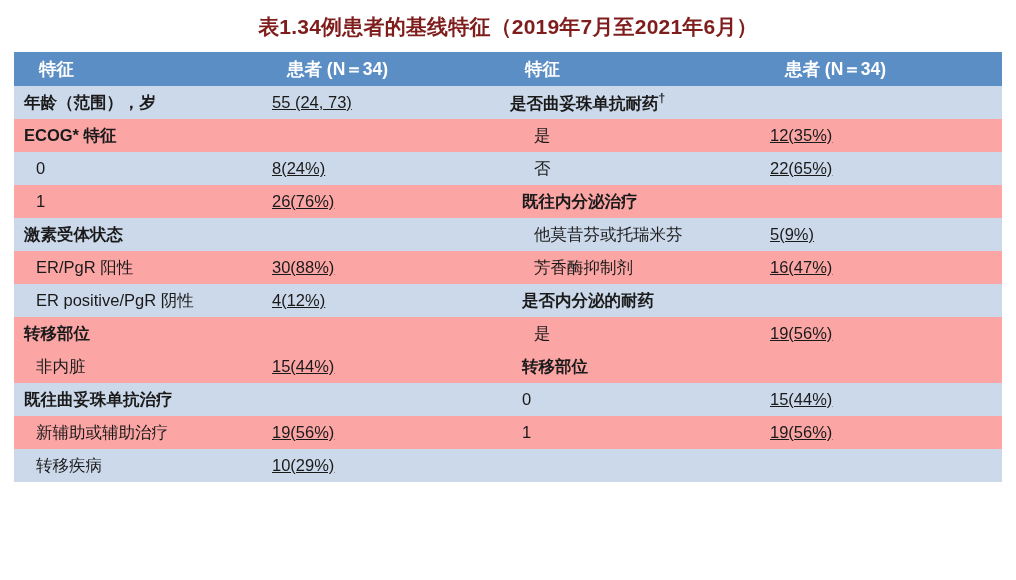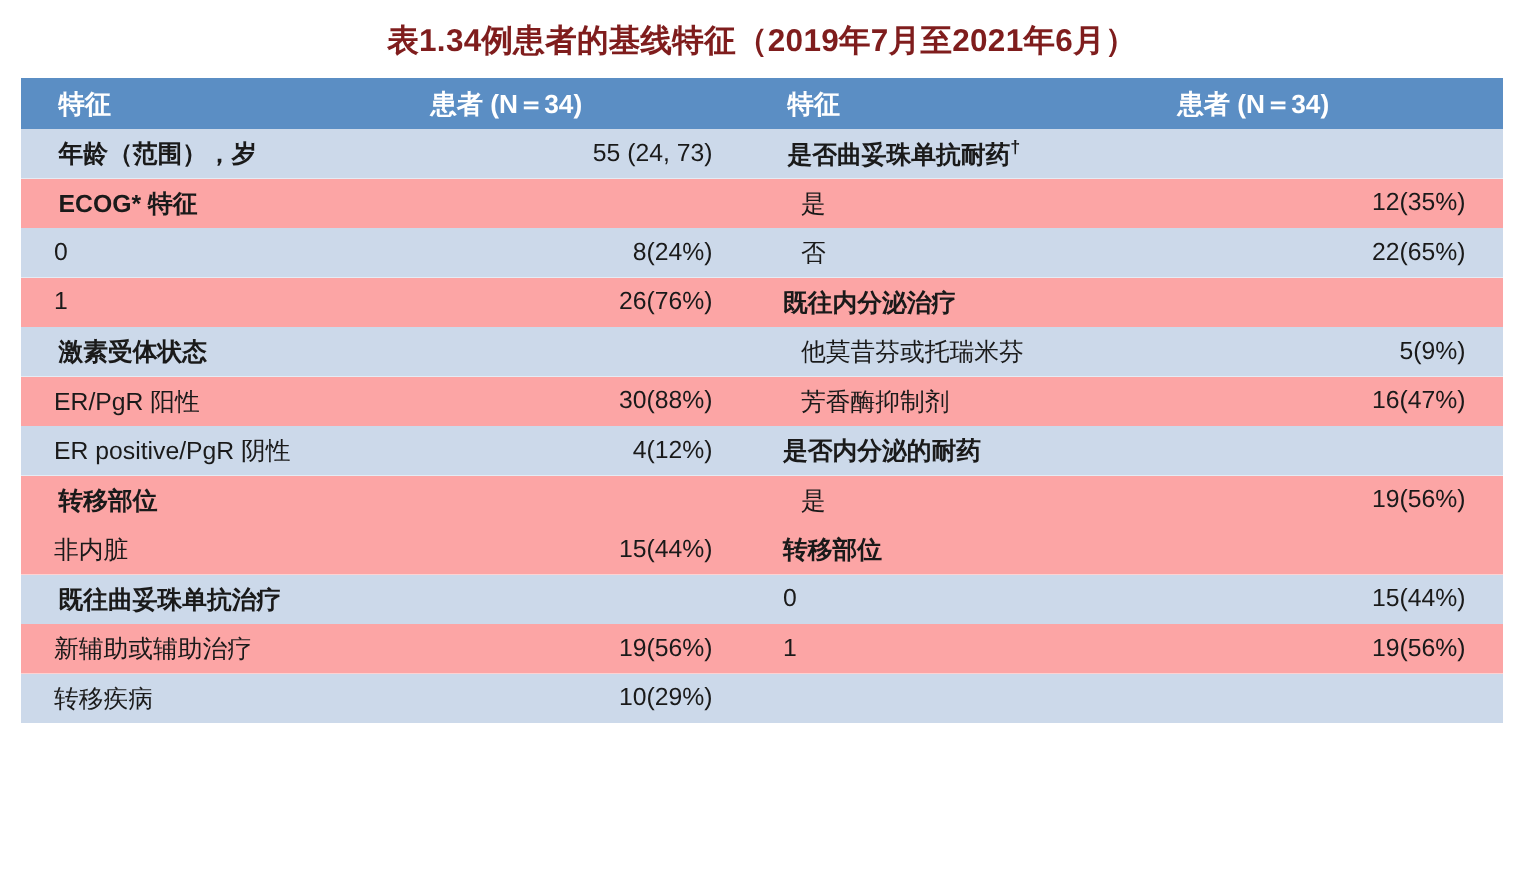--- a/index.html
+++ b/index.html
@@ -47,34 +47,34 @@
     font-size: 17.5px;
     height: 34px;
     padding: 0 25px;
     text-align: left;
     border: none;
   }
   thead th.ctr { }
 
   tbody td {
     height: 33px;
-    padding: 0 25px;
+    padding: 0 10px;
     border: none;
     vertical-align: middle;
     white-space: nowrap;
     overflow: hidden;
   }
   tbody tr.shade td { background: #ccd9ea; }
   tbody tr.plain td { background: #fca5a5; }
 
   td.lbl { text-align: left; }
   td.lbl.bold { font-weight: bold; }
   td.lbl.ind1 { padding-left: 22px; }
   td.lbl.ind2 { padding-left: 34px; }
-  td.val { text-align: right; }
+  td.val { text-align: left; text-decoration: underline; }
   sup.dag { font-size: 12px; vertical-align: super; }
 </style>
 </head>
 <body>
 
 <div class="page">
 
   <div class="title">表1.34例患者的基线特征（2019年7月至2021年6月）</div>
 
   <table class="tbl">

